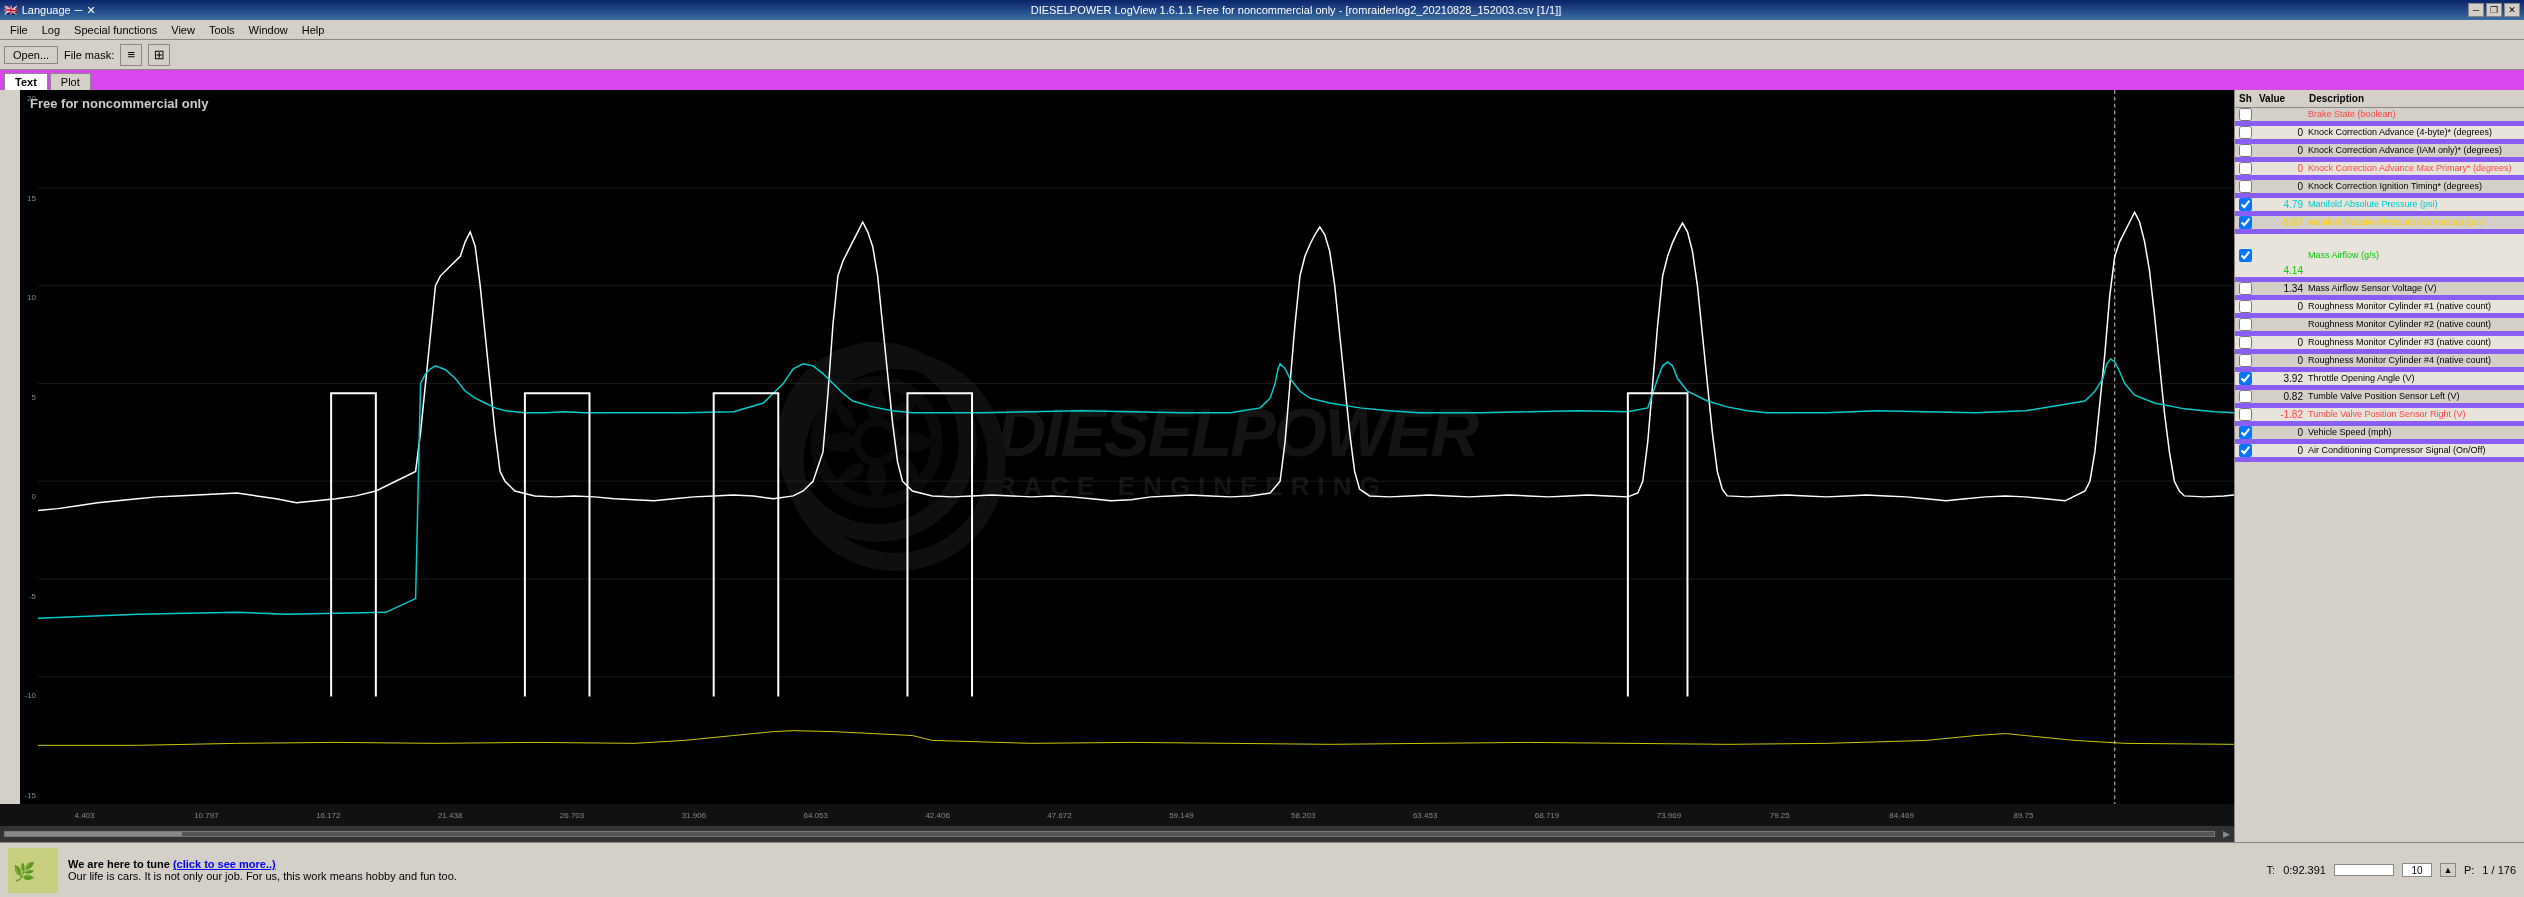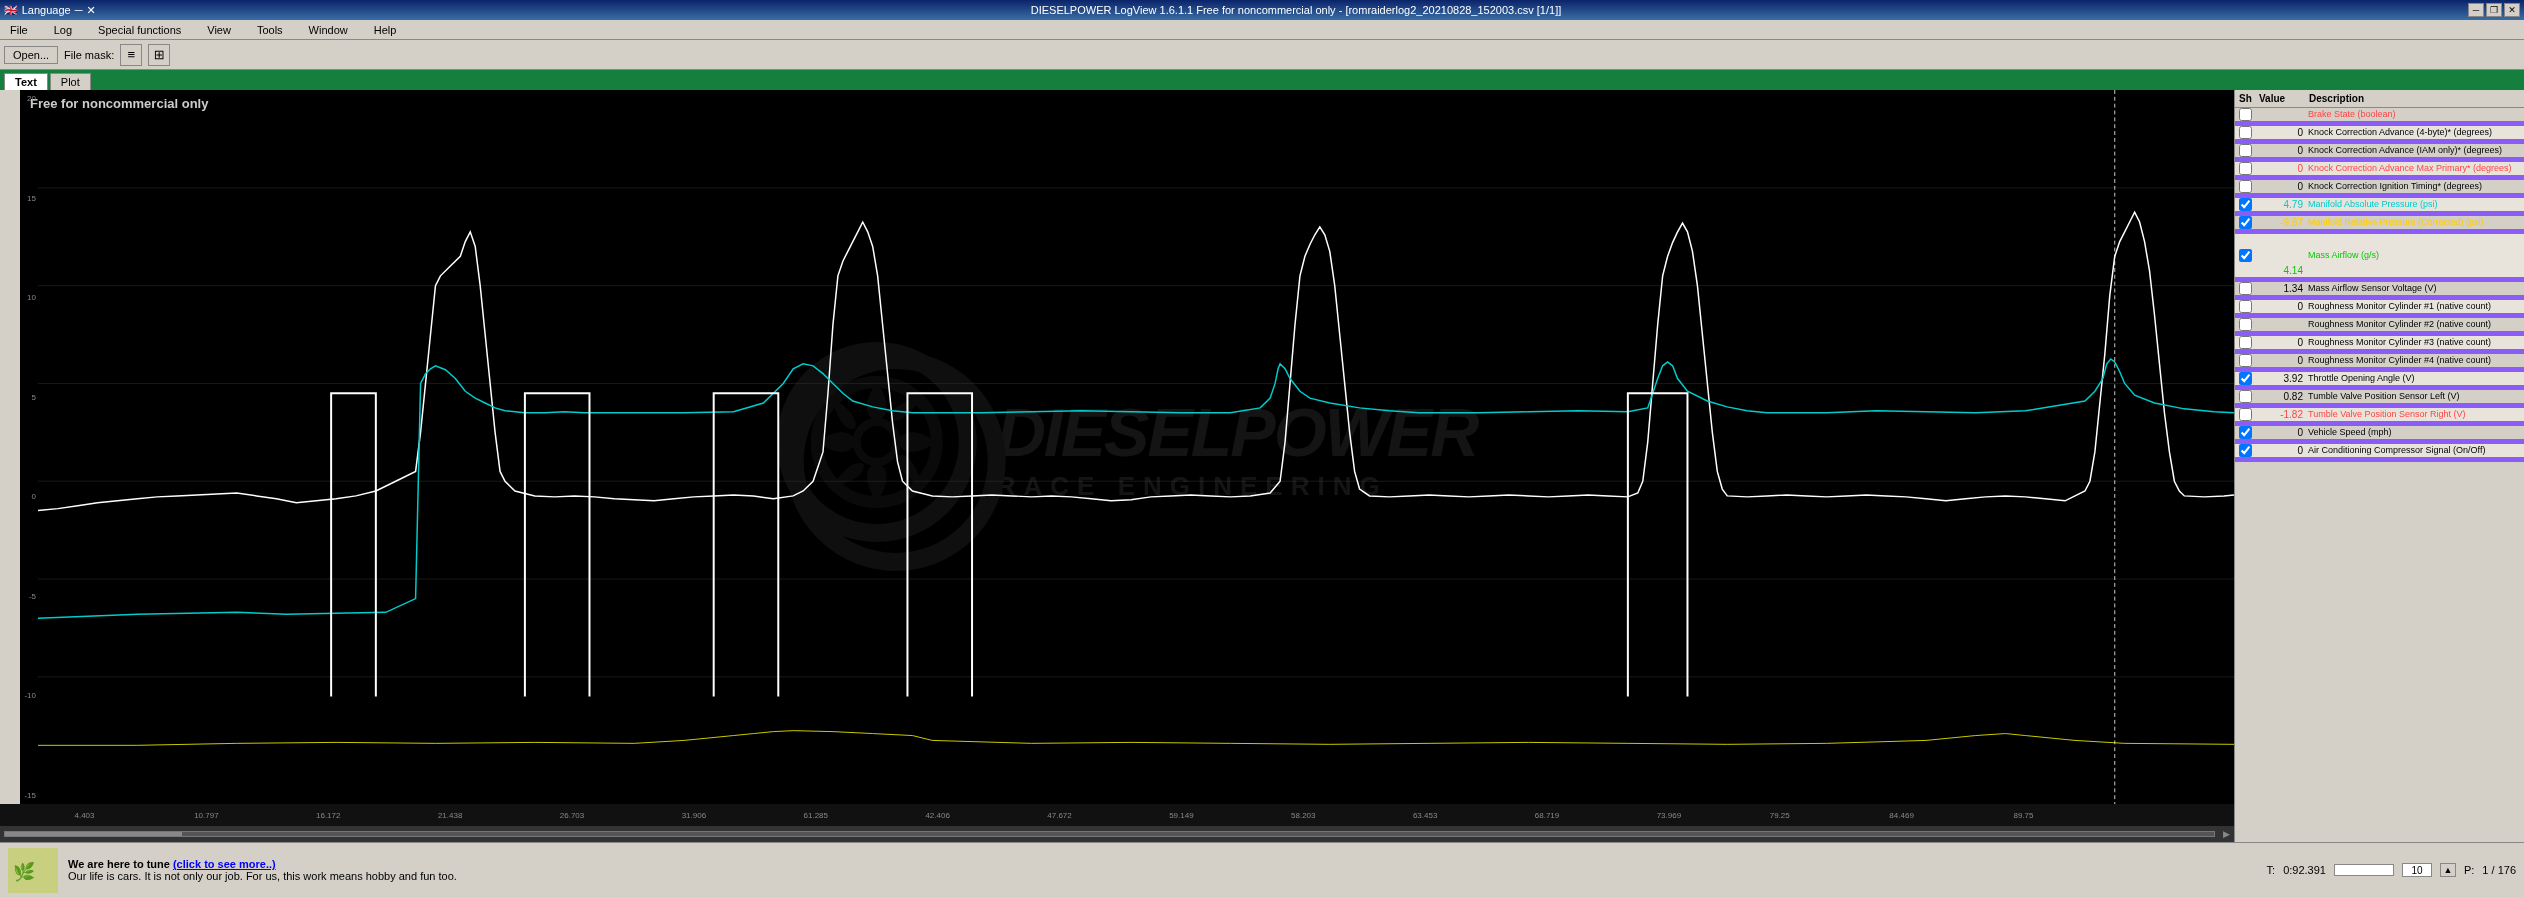--- a/index.html
+++ b/index.html
@@ -28,21 +28,21 @@
     }
 
     
     #menu-bar {
       height: 20px;
       background: #d4d0c8;
       display: flex;
       align-items: center;
       padding: 0 4px;
       border-bottom: 1px solid #888;
-      gap: 14px;
+      gap: 2px;
     }
     .menu-item {
       padding: 2px 6px;
       font-size: 11px;
       cursor: pointer;
     }
 
     
     #toolbar {
       height: 30px;
@@ -65,21 +65,21 @@
       width: 22px; height: 22px;
       background: #d4d0c8;
       border: 1px solid #888;
       display: flex; align-items: center; justify-content: center;
       cursor: pointer; font-size: 13px;
     }
 
     
     #tab-strip {
       height: 20px;
-      background: #15803d;
+      background: #d946ef;
       display: flex;
       align-items: flex-end;
       padding: 0 4px;
     }
     .tab {
       padding: 2px 10px;
       border: 1px solid #888;
       border-bottom: none;
       background: #d4d0c8;
       cursor: pointer;
@@ -423,21 +423,21 @@
     </div>
 
     <div id="x-axis" style="height:22px;background:#111;position:relative;">
       <div class="x-tick-container">
         <span class="x-tick" style="left:3%;">4.403</span>
         <span class="x-tick" style="left:8.5%;">10.797</span>
         <span class="x-tick" style="left:14%;">16.172</span>
         <span class="x-tick" style="left:19.5%;">21.438</span>
         <span class="x-tick" style="left:25%;">26.703</span>
         <span class="x-tick" style="left:30.5%;">31.906</span>
-        <span class="x-tick" style="left:36%;">61.285</span>
+        <span class="x-tick" style="left:36%;">64.053</span>
         <span class="x-tick" style="left:41.5%;">42.406</span>
         <span class="x-tick" style="left:47%;">47.672</span>
         <span class="x-tick" style="left:52.5%;">59.149</span>
         <span class="x-tick" style="left:58%;">58.203</span>
         <span class="x-tick" style="left:63.5%;">63.453</span>
         <span class="x-tick" style="left:69%;">68.719</span>
         <span class="x-tick" style="left:74.5%;">73.969</span>
         <span class="x-tick" style="left:79.5%;">79.25</span>
         <span class="x-tick" style="left:85%;">84.469</span>
         <span class="x-tick" style="left:90.5%;">89.75</span>

